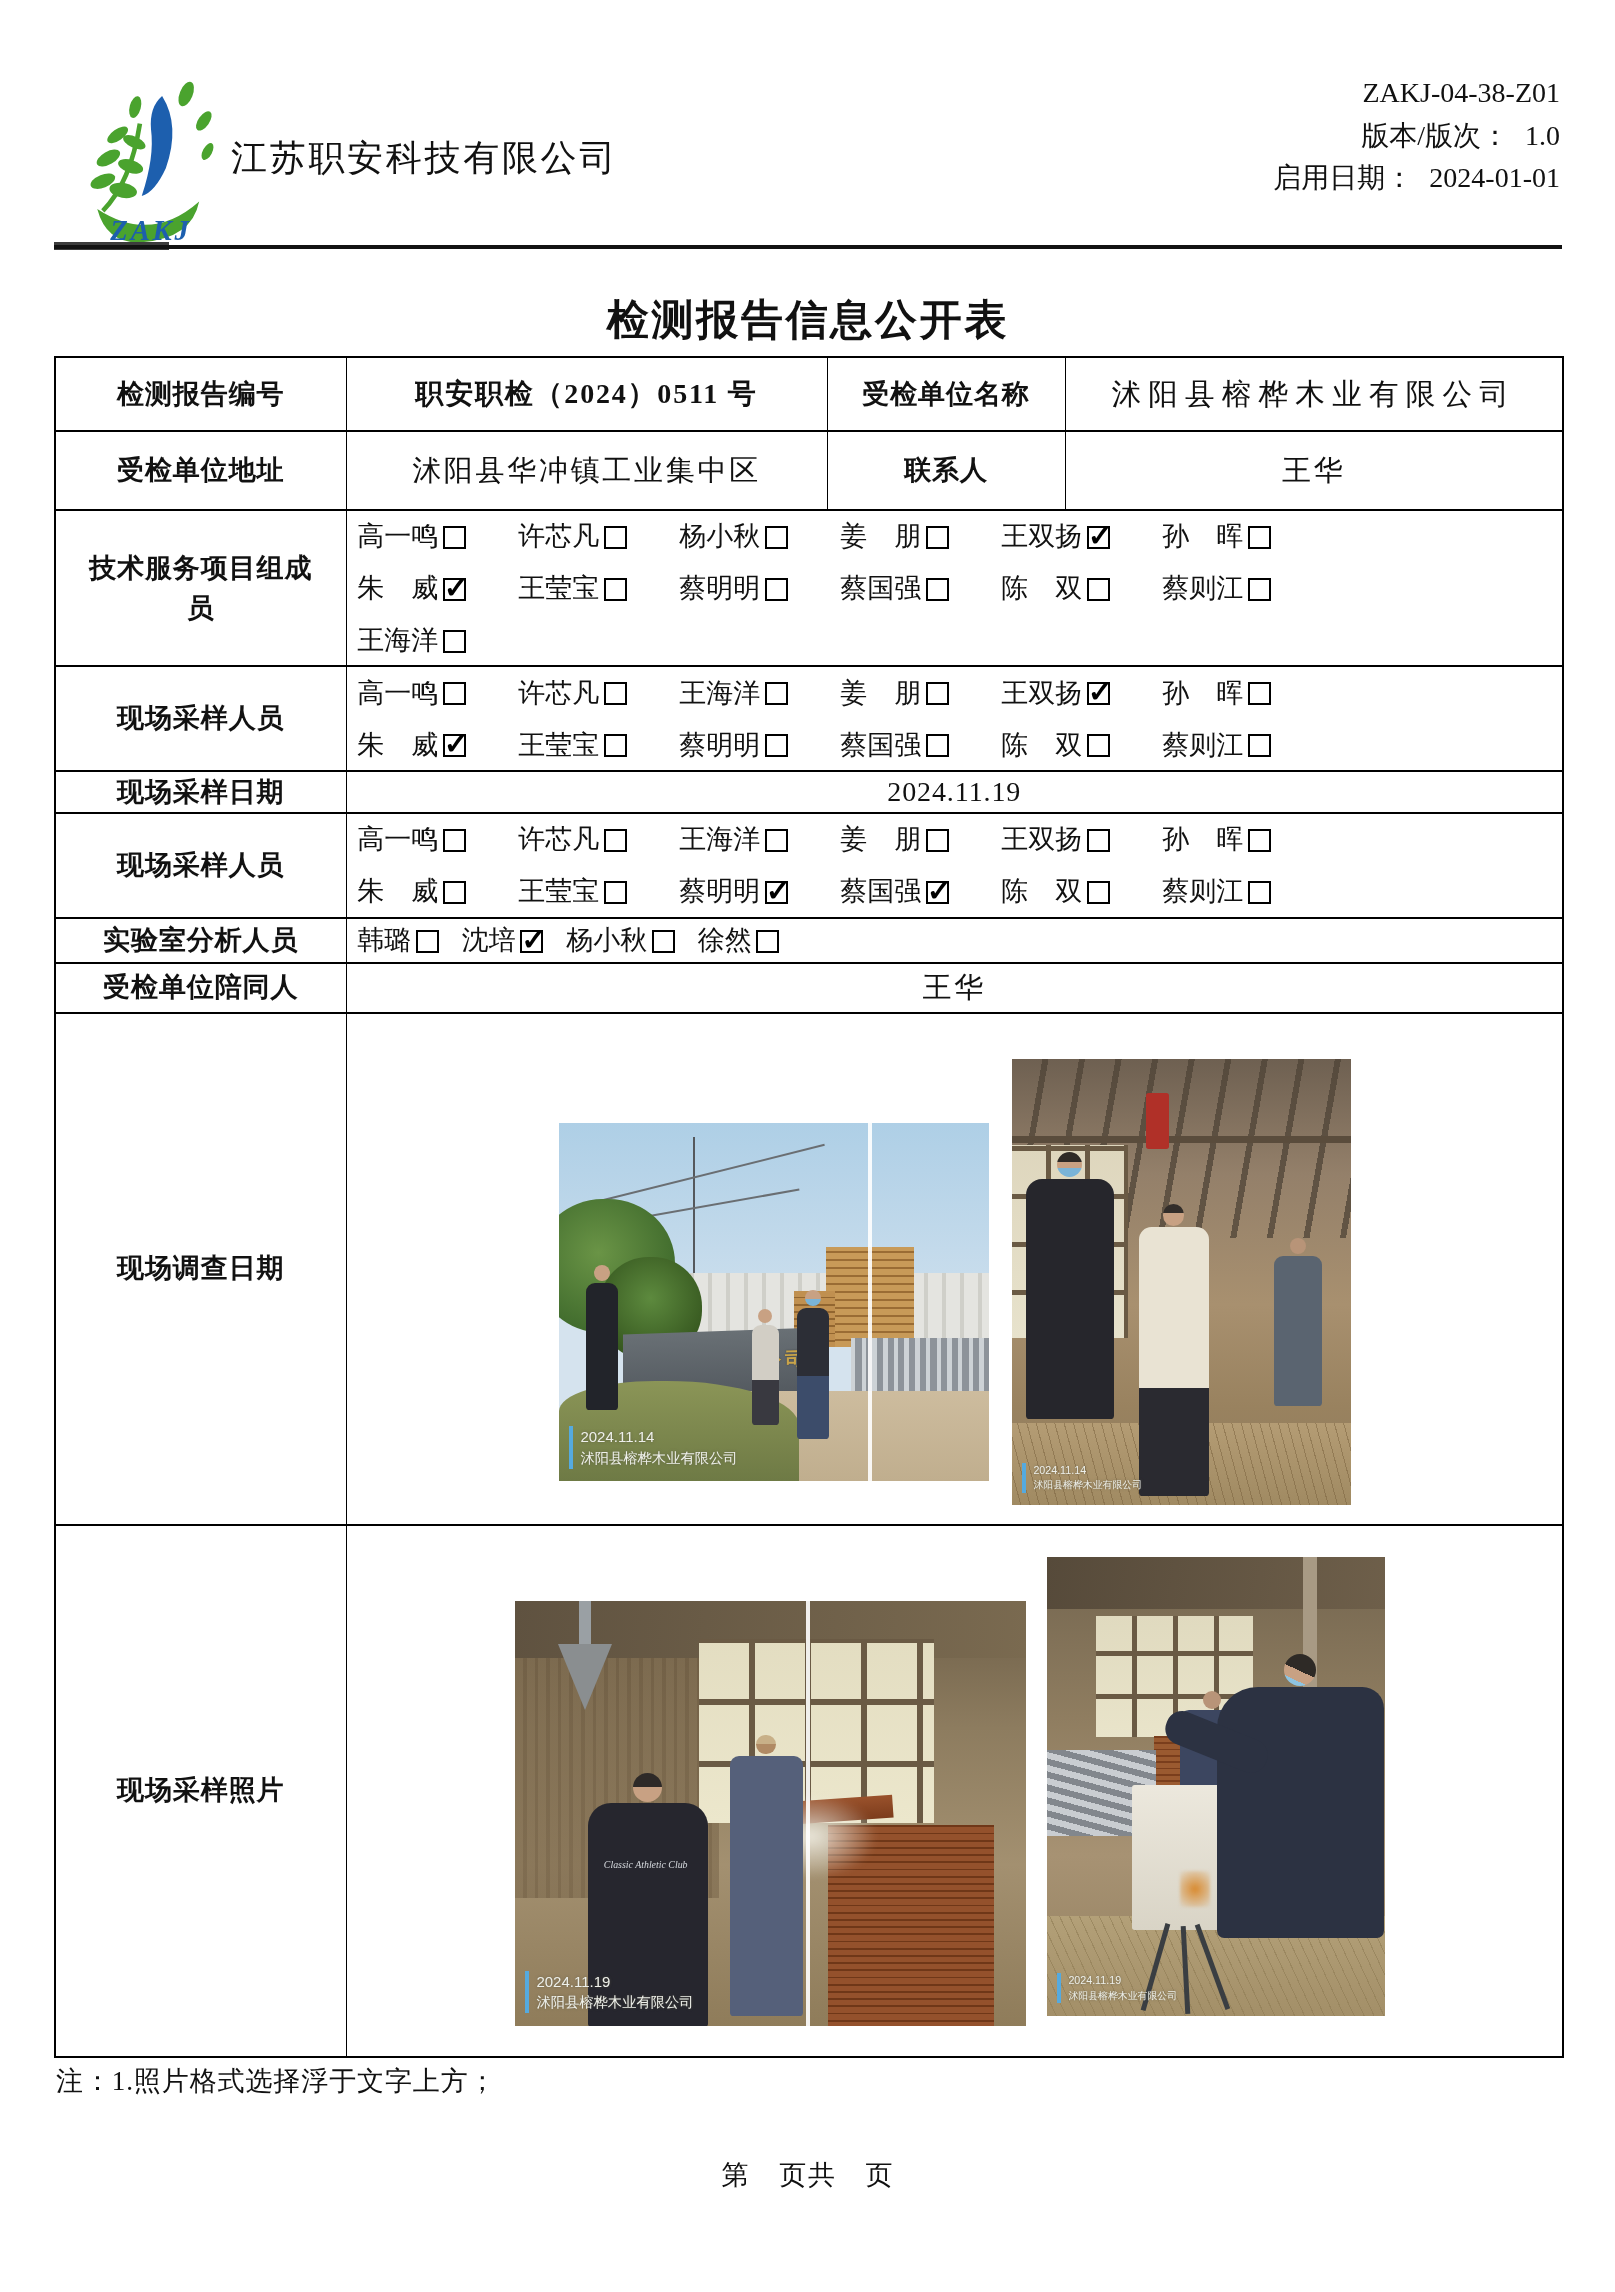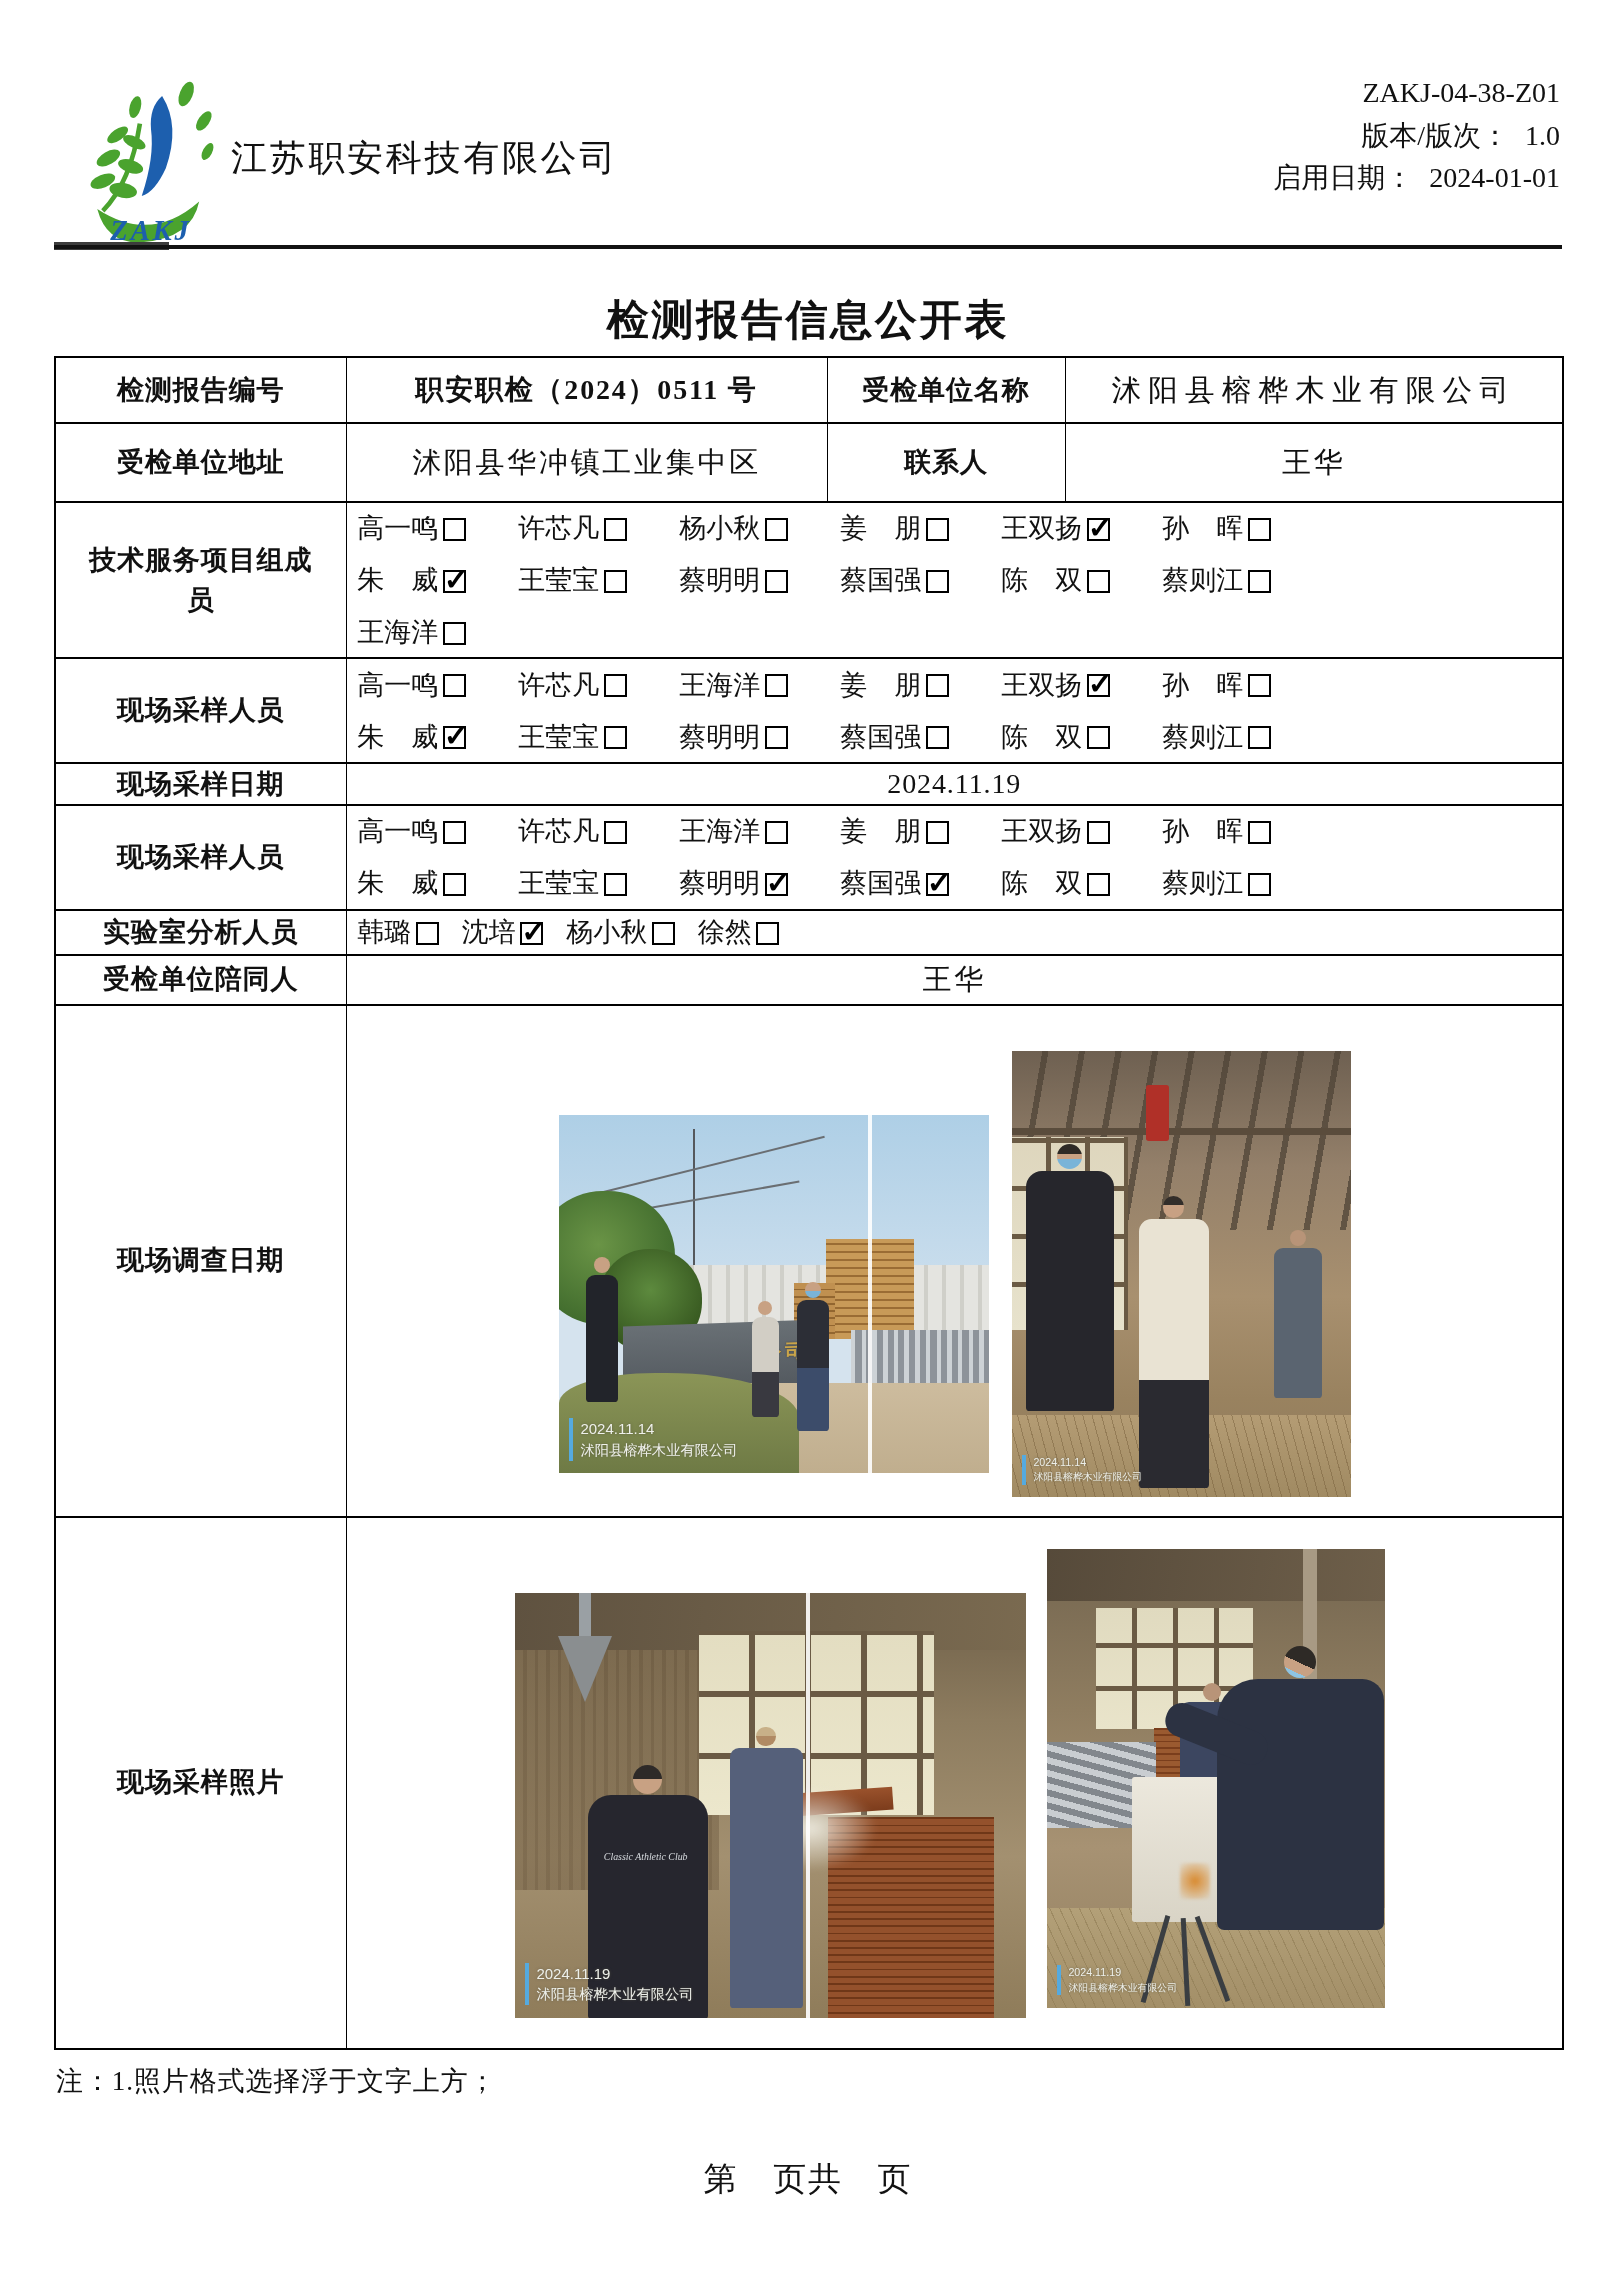--- a/index.html
+++ b/index.html
@@ -46,21 +46,21 @@
   .wm .c{display:block;font-size:14.3px}
   .wm.small .d{font-size:10.7px}
   .wm.small .c{font-size:9.9px}
   .fig{position:absolute}
   .fig .fh{display:block;width:18px;height:18px;border-radius:50%;background:#c8a183;margin:0 auto 1.8px}
   .fig .fb{display:block;border-radius:9px 9px 3.6px 3.6px}
   .hoodietxt{position:absolute;left:7.2px;top:86px;width:102px;text-align:center;color:#d8dce0;font-size:9.9px;font-style:italic;font-family:"Liberation Serif",serif}
   .signtext{position:absolute;right:12.5px;top:18px;color:#c9a44a;font-size:19px;letter-spacing:3.6px;font-weight:700;text-shadow:0 0 1.8px rgba(0,0,0,.4)}
   
   .note{position:absolute;left:56px;top:2063px;font-size:27px;letter-spacing:0.9px}
-  .pgfooter{position:absolute;left:0;top:2157px;width:100%;text-align:center;font-size:33px;letter-spacing:1.8px}
+  .pgfooter{position:absolute;left:0;top:2157px;width:100%;text-align:center;font-size:27px;letter-spacing:1.8px}
 </style>
 </head>
 <body>
 
 <div class="logo">
   <svg width="150" height="176" viewBox="0 0 160 190">
     <path d="M28 152 Q58 122 68 58" style="stroke:var(--logo-green)" stroke-width="5" fill="none"></path>
     <ellipse cx="44" cy="70" rx="13" ry="6" style="fill:var(--logo-green)" transform="rotate(-35 44 70)"></ellipse>
     <ellipse cx="34" cy="95" rx="14" ry="7" style="fill:var(--logo-green)" transform="rotate(-30 34 95)"></ellipse>
     <ellipse cx="28" cy="120" rx="14" ry="7" style="fill:var(--logo-green)" transform="rotate(-22 28 120)"></ellipse>
@@ -89,21 +89,21 @@
 
 <table class="form">
   <colgroup>
       <col style="width:291px">
       <col style="width:481px">
       <col style="width:238px">
       <col style="width:498px">
     </colgroup>
 
   <tbody>
-      <tr style="height:66px">
+      <tr style="height:74px">
     <td class="lbl">检测报告编号</td>
     <td class="val bold">职安职检（2024）0511 号</td>
     <td class="lbl">受检单位名称</td>
     <td class="val wide">沭阳县榕桦木业有限公司</td>
   </tr>
 
   <tr style="height:79px">
     <td class="lbl">受检单位地址</td>
     <td class="val">沭阳县华冲镇工业集中区</td>
     <td class="lbl">联系人</td>

